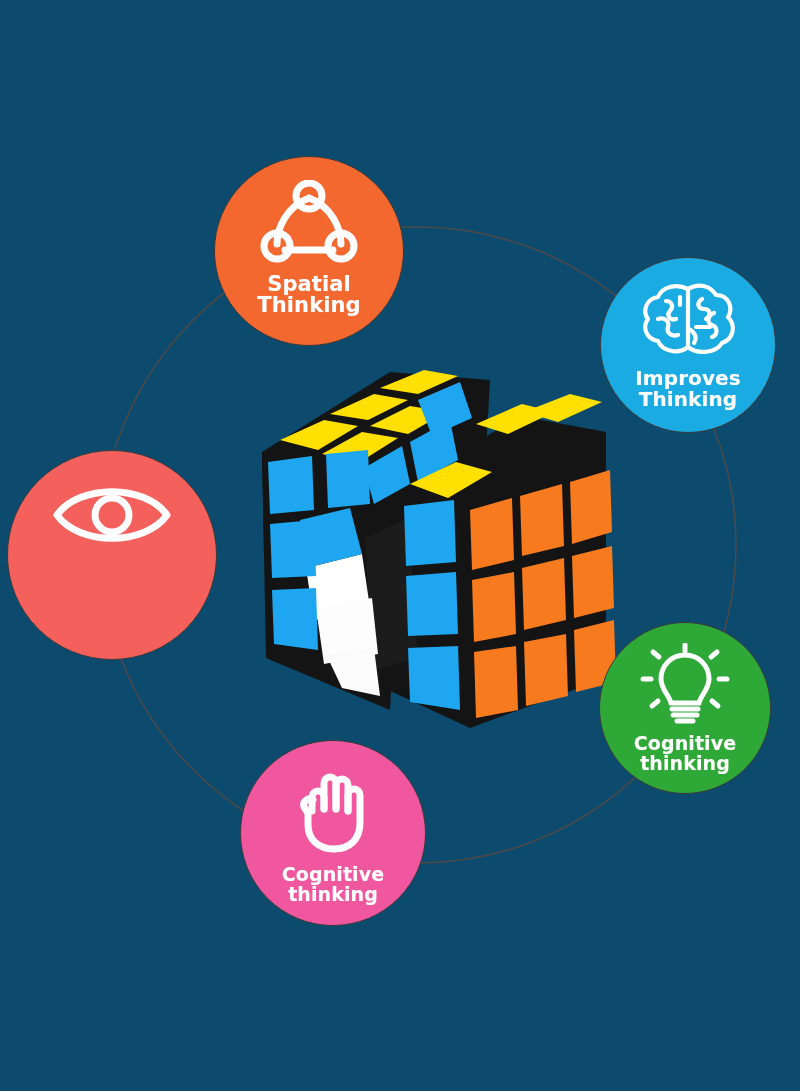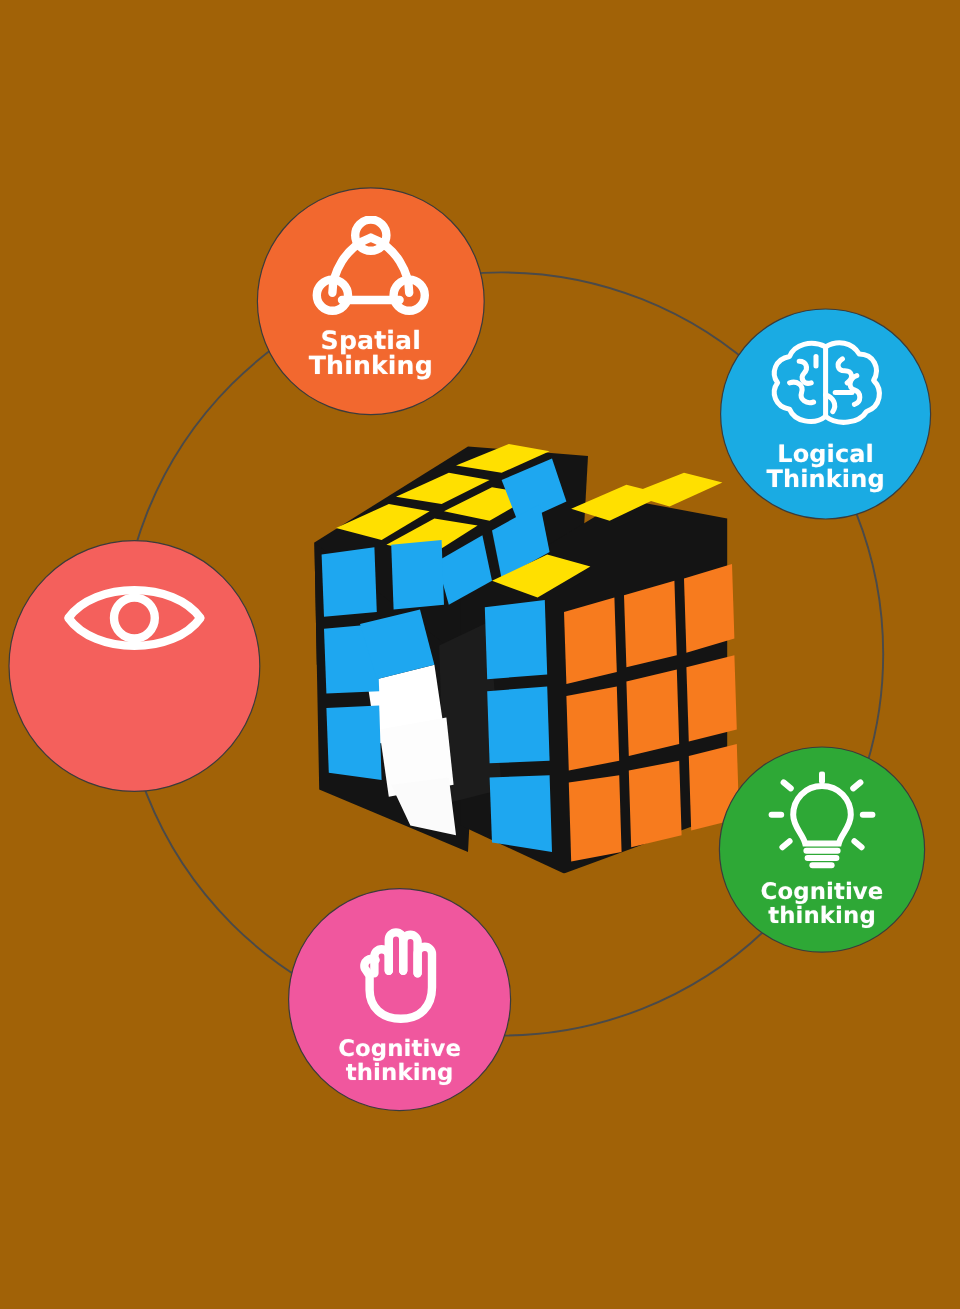--- a/index.html
+++ b/index.html
@@ -14,21 +14,21 @@
     overflow: hidden;
     font-family: "DejaVu Sans", "Liberation Sans", sans-serif;
   }
 
   #stage {
     position: absolute;
     left: 0;
     top: 0;
     width: 800px;
     height: 1091px;
-    background: #a16207;
+    background: #0c4a6e;
   }
 
   .layer {
     position: absolute;
     left: 0;
     top: 0;
     width: 800px;
     height: 1091px;
   }
 
@@ -173,21 +173,21 @@
           <path d="M30 22 C36 22 38 28 34 32 C30 36 34 42 40 40"></path>
           <path d="M22 40 C28 38 34 42 32 48 C30 54 36 58 42 56"></path>
           <path d="M66 20 C60 24 62 30 68 30 C74 30 76 36 70 40"></path>
           <path d="M78 34 C72 36 70 44 76 46 C82 48 82 56 76 58"></path>
           <path d="M44 18 L44 26"></path>
           <path d="M60 48 L74 48"></path>
           <path d="M52 50 C58 52 62 58 58 64"></path>
         </g>
       </svg>
     </span>
-    <span class="blabel">Logical
+    <span class="blabel">Improves
 Thinking</span>
   </div>
 
   <div class="bubble" id="bubble-cognitive-green" style="background:#2EA836">
     <span class="icon-wrap">
       <svg width="96" height="86" viewBox="0 0 96 86">
         <g fill="none" stroke="#ffffff" stroke-width="5" stroke-linecap="round">
           <path d="M48 12 C34 12 24 23 24 36 C24 46 32 52 34 60 L62 60
                    C64 52 72 46 72 36 C72 23 62 12 48 12 Z"></path>
           <path d="M35 66 L61 66"></path>

